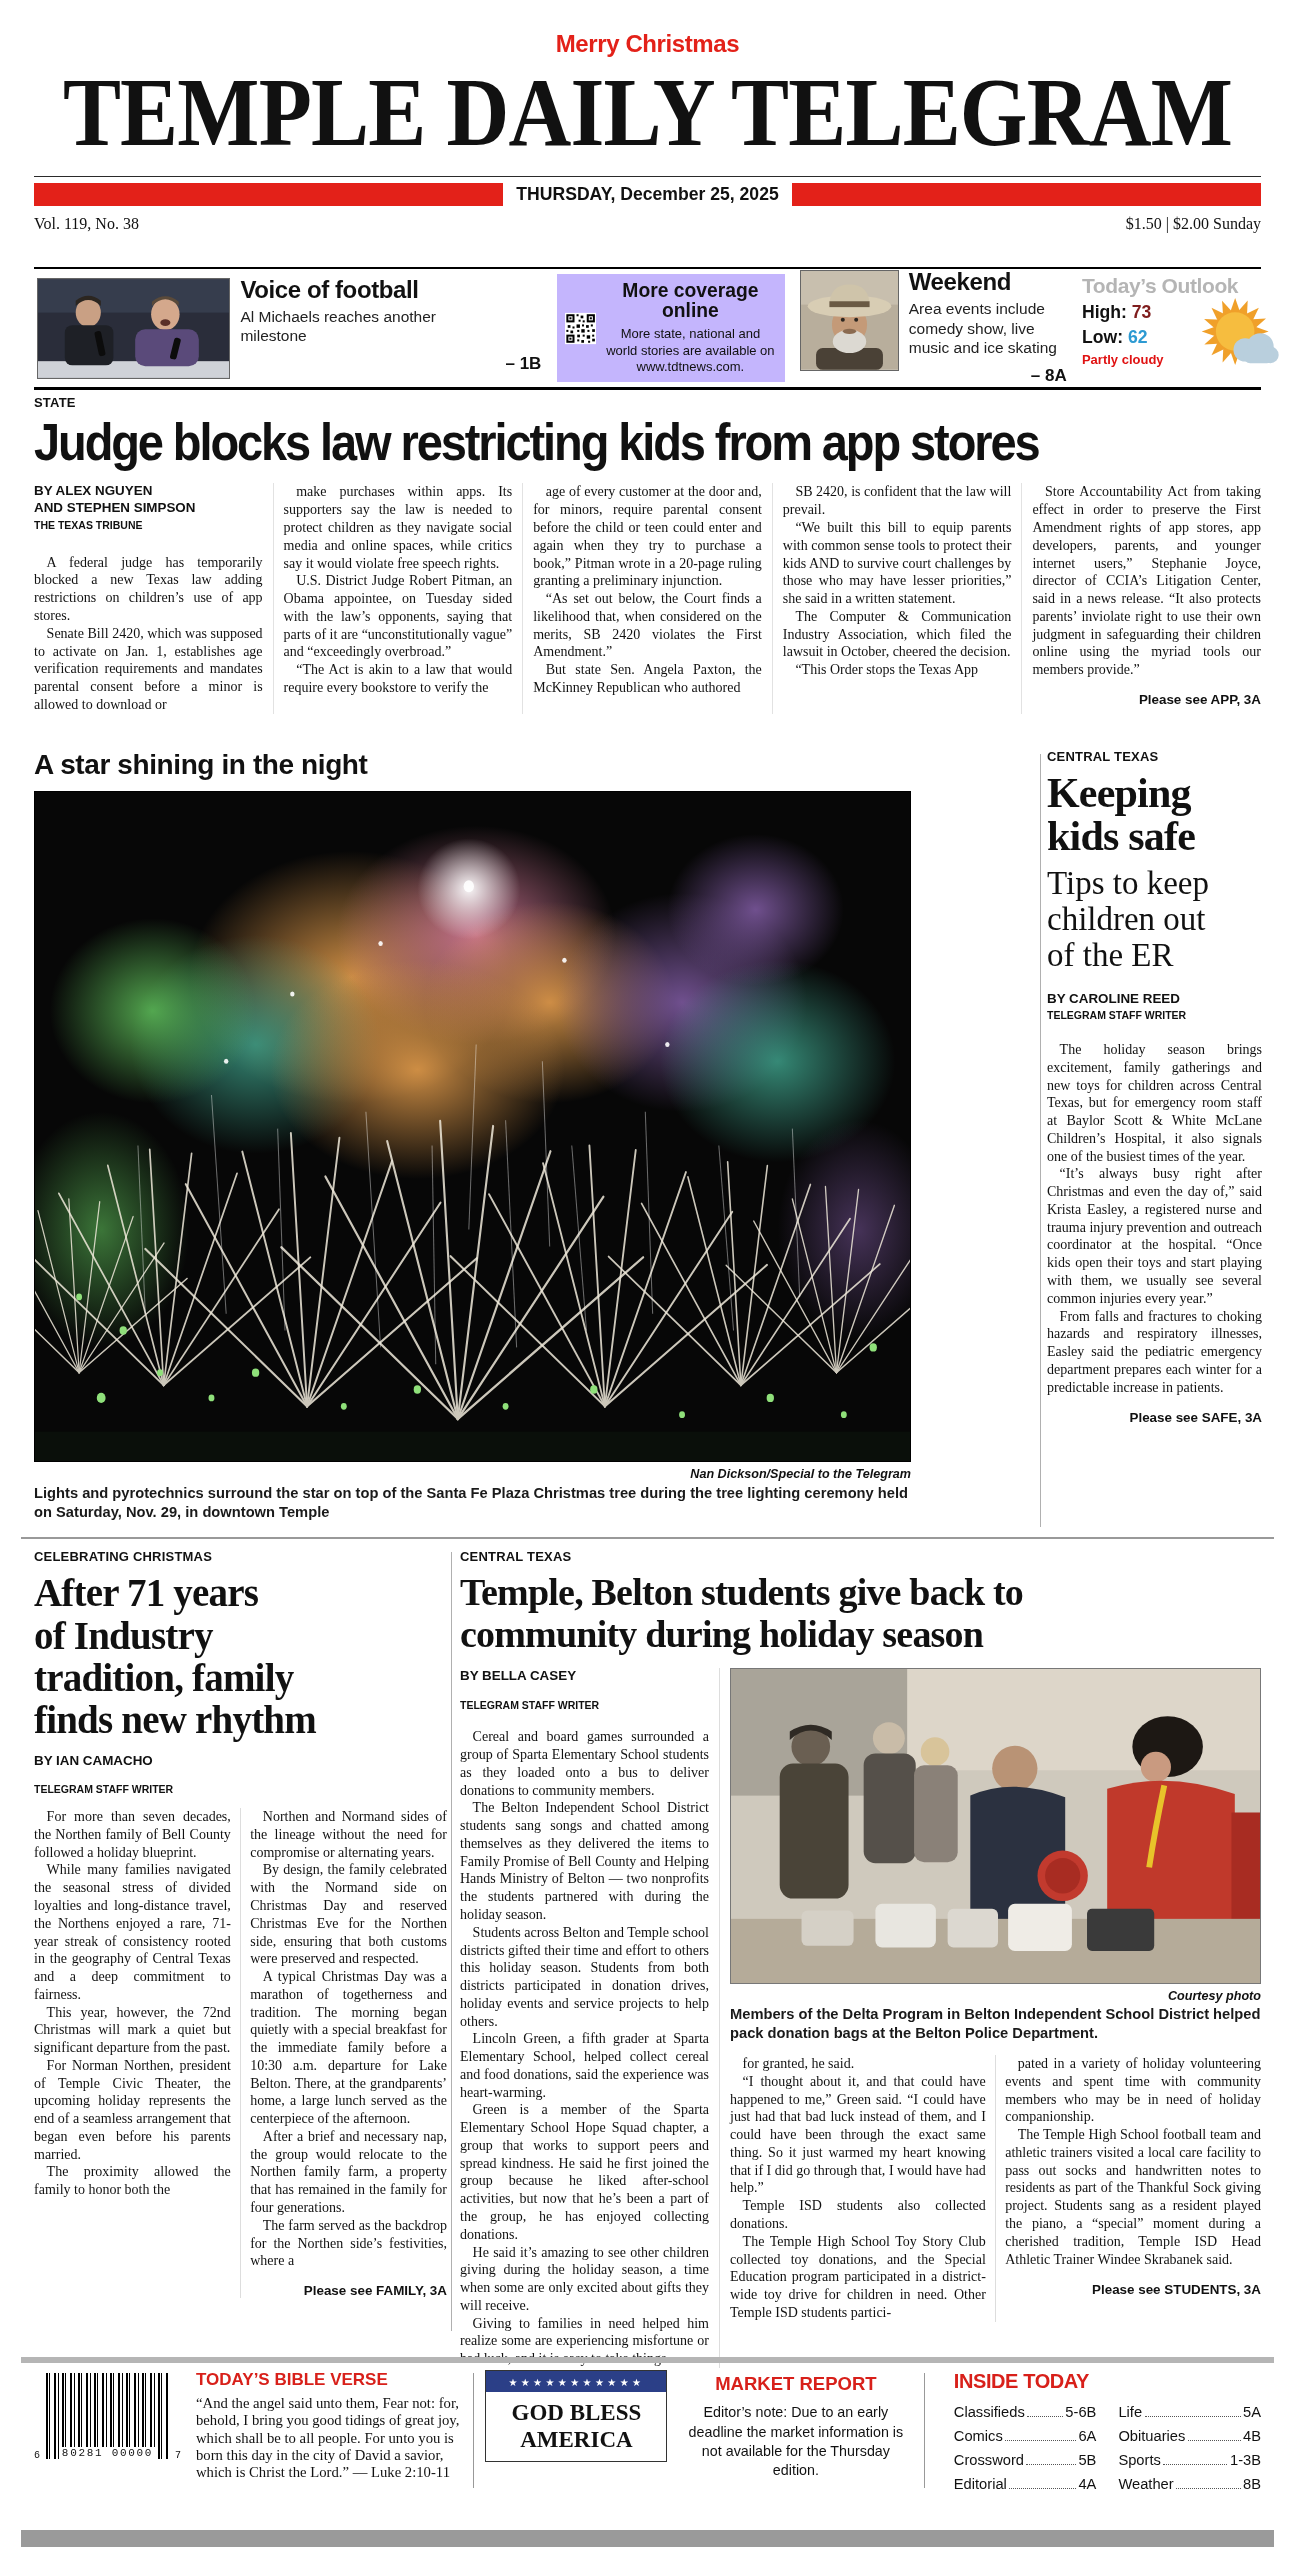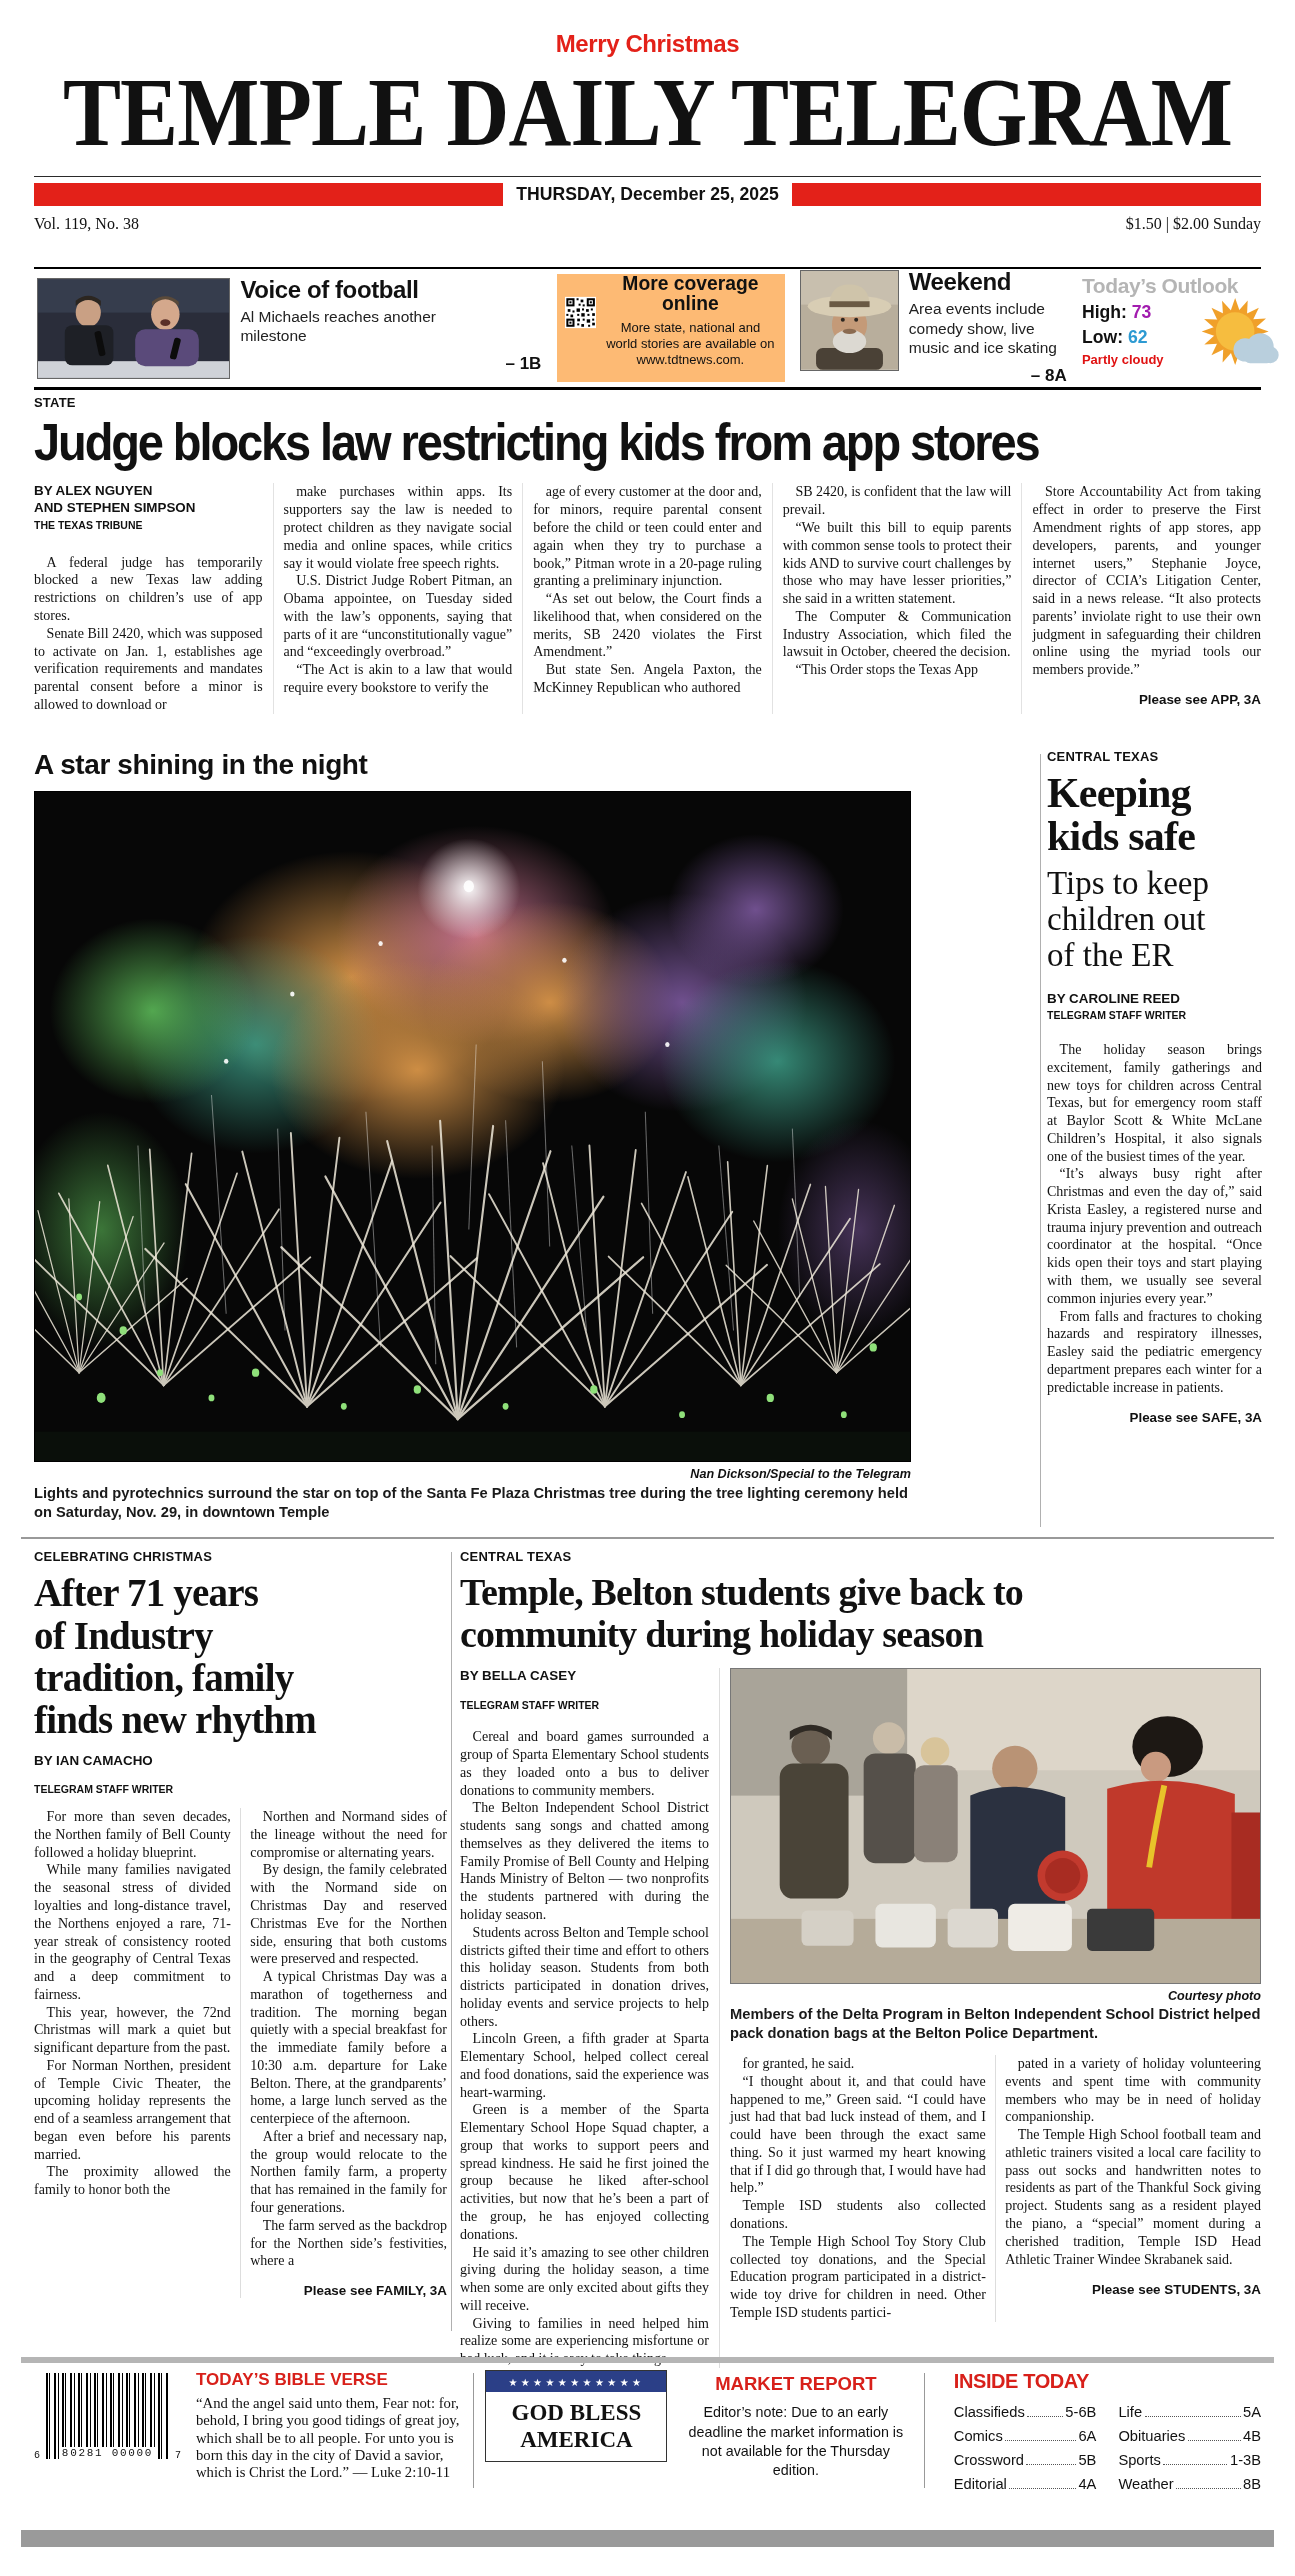--- a/index.html
+++ b/index.html
@@ -22,28 +22,28 @@
 
   
   #teaser{top:267px;left:34px;right:34px;height:123px;border-top:2.5px solid #000;border-bottom:3.4px solid #000;
           display:flex;align-items:center;gap:7.6px;padding:0 3.4px;box-sizing:border-box;}
   .tease-sep{width:0.8px;background:#999;align-self:stretch;margin:6.7px 0;}
   .tease{display:flex;gap:10px;align-items:flex-start;}
   .tease-photo{border:0.8px solid #666;flex:0 0 auto;overflow:hidden;}
   .tease-title{font-size:24px;font-weight:800;letter-spacing:-0.4px;line-height:1;}
   .tease-blurb{font-size:15.5px;color:#222;line-height:1.25;margin-top:5px;}
   .tease-page{font-size:17px;font-weight:800;text-align:right;margin-top:8.4px;}
-  .online{background:#fdba74;height:108px;display:flex;align-items:flex-start;gap:8.4px;padding:0 8.4px;box-sizing:border-box;flex:0 0 228px;}
+  .online{background:#c4b5fd;height:108px;display:flex;align-items:center;gap:8.4px;padding:0 8.4px;box-sizing:border-box;flex:0 0 228px;}
   .online-txt{text-align:center;}
   .online-title{font-size:19.3px;font-weight:800;line-height:1.05;}
   .online-blurb{font-size:13px;line-height:1.25;margin-top:5px;}
   .outlook{flex:0 0 197px;position:relative;height:108px;}
   .outlook-title{font-size:21px;font-weight:800;color:#b5b5b5;letter-spacing:-0.4px;}
   .wx-row{font-size:17.6px;font-weight:800;margin-top:4.2px;}
-  .wx-hi{color:#a21caf;} .wx-lo{color:#2d9ad2;}
+  .wx-hi{color:#7f1d1d;} .wx-lo{color:#2d9ad2;}
   .wx-cond{font-size:13px;font-weight:800;color:#e01212;margin-top:3.4px;}
   .sun{position:absolute;right:0;top:23.5px;}
 
   
   .kicker{font-size:13px;font-weight:800;letter-spacing:0.2px;}
   .grafs p{font-family:"Liberation Serif",serif;font-size:14px;line-height:1.27;margin:0;
            text-align:justify;text-indent:12.6px;}
   .byline{font-size:13.4px;font-weight:800;line-height:1.25;}
   .by-src{font-size:10.5px;font-weight:800;margin-top:1.7px;}
   .continued{font-size:13.4px;font-weight:800;text-align:right;margin-top:13.4px;}

